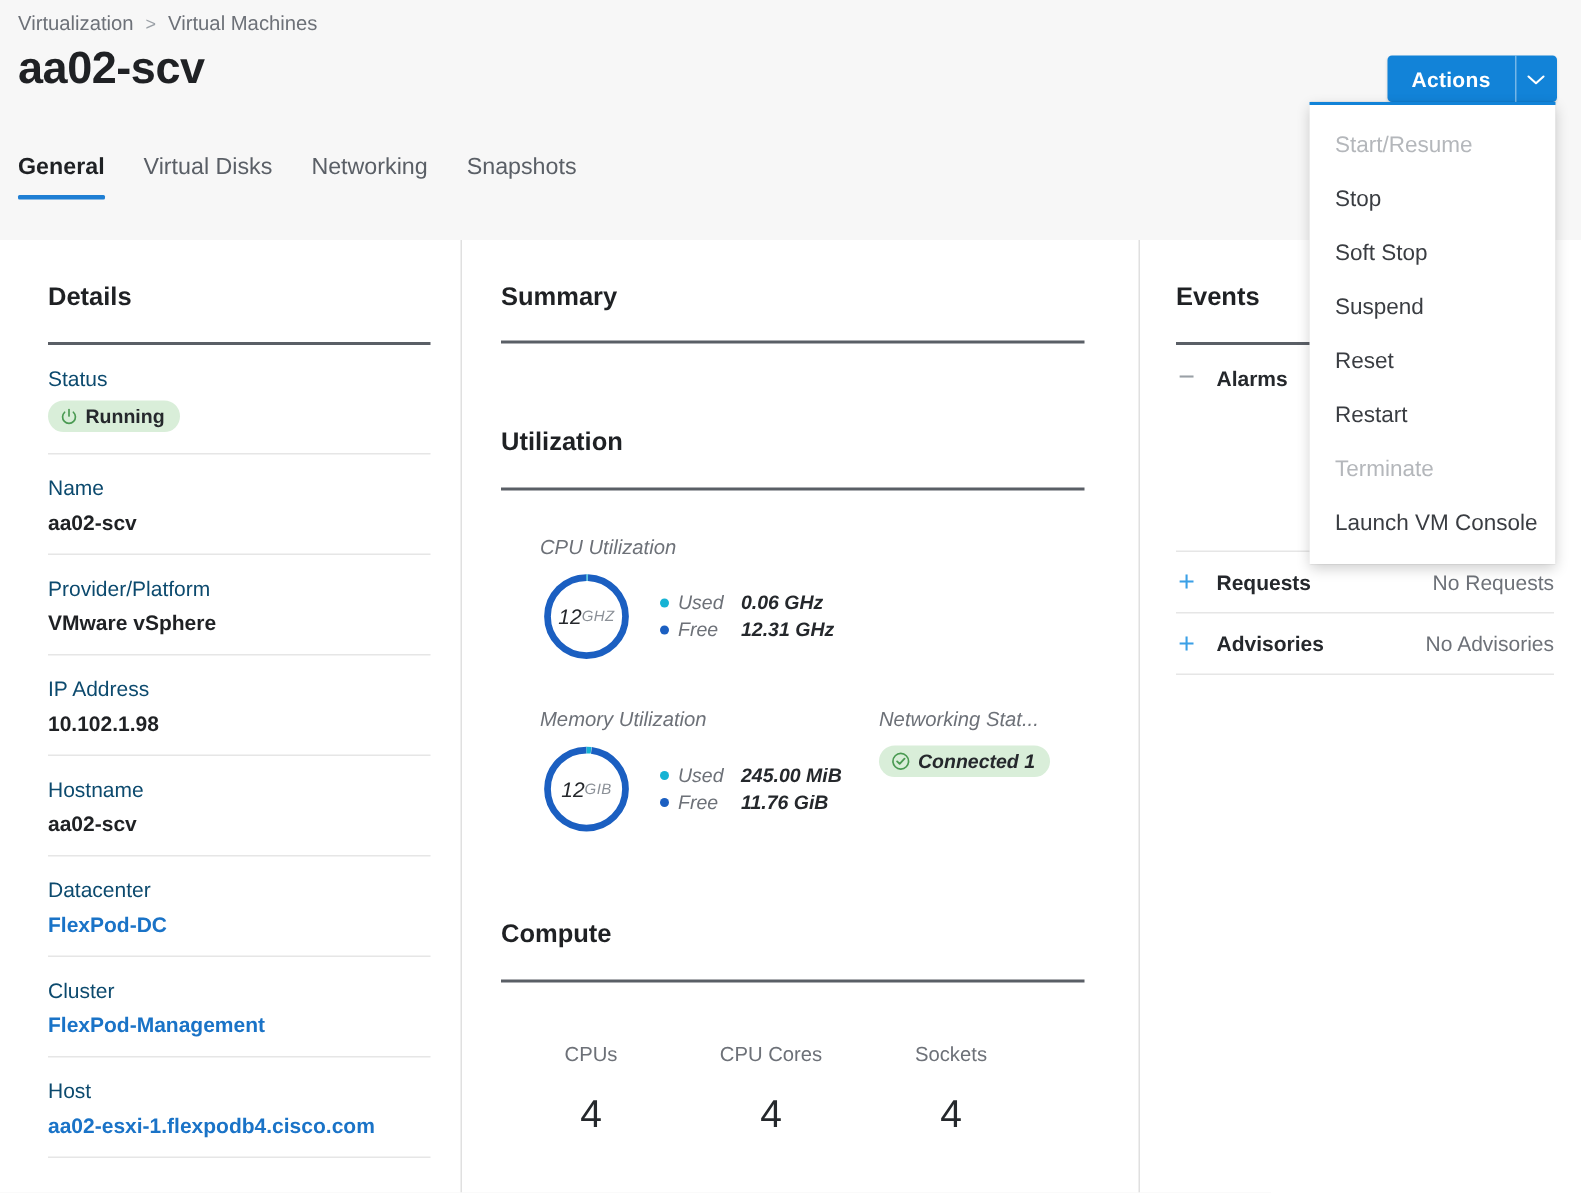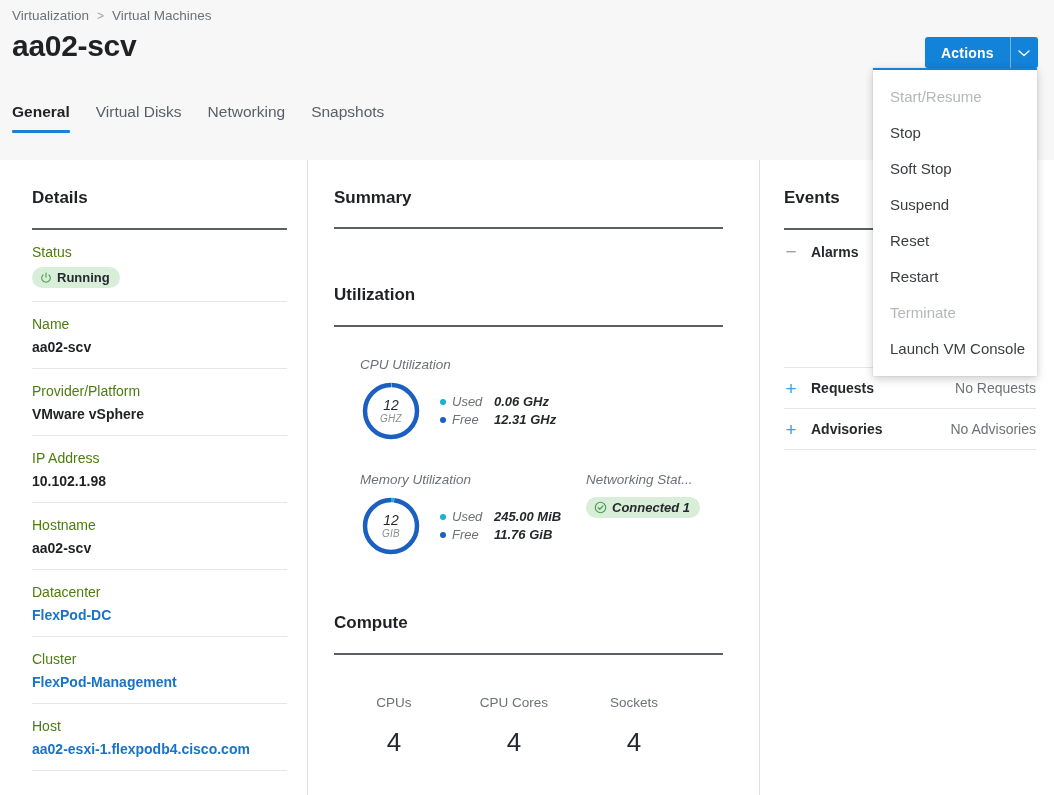--- a/index.html
+++ b/index.html
@@ -95,21 +95,21 @@
     font-size: 17px; font-weight: bold; color: #1f2124;
   }
   .section-rule { height: 2px; background: #5a5f66; }
 
   
   .details-inner { padding: 28px 20px 0 32px; }
   .details-inner .section-rule { margin-top: 20px; }
   .detail-row {
     padding: 14px 0 13px 0; border-bottom: 1px solid #e6e6e6;
   }
-  .detail-label { font-size: 14px; color: #4d7c0f; margin-bottom: 7px; }
+  .detail-label { font-size: 14px; color: #0c4a6e; margin-bottom: 7px; }
   .detail-value { font-size: 14px; font-weight: bold; color: #1f2124; }
   .detail-value.link { color: #1a73c7; cursor: pointer; }
 
   .badge {
     display: inline-flex; align-items: center; gap: 5px;
     background: #d9eed9; border-radius: 11px;
     padding: 3px 10px 3px 8px;
     font-size: 13px; font-weight: bold; color: #25282c;
   }
   .badge svg { display: block; }
@@ -119,21 +119,21 @@
   .summary-inner .section-rule { margin-top: 19px; }
   .sub-head { margin-top: 56px; }
   .sub-head .section-rule { margin-top: 20px; }
 
   .util-block { margin-top: 30px; font-style: italic; }
   .util-label { font-size: 13.5px; color: #6d7178; margin-left: 26px; }
   .donut-row { display: flex; align-items: center; margin-top: 8px; }
   .donut { position: relative; width: 62px; height: 62px; margin-left: 26px; }
   .donut svg { display: block; transform: rotate(-90deg); }
   .donut .hole {
-    position: absolute; inset: 0; display: flex; flex-direction: column;
+    position: absolute; inset: 0; display: flex; flex-direction: row;
     align-items: center; justify-content: center;
   }
   .donut .hole .num { font-size: 14px; color: #25282c; line-height: 1.05; }
   .donut .hole .unit { font-size: 10px; color: #8b9097; letter-spacing: 0.3px; }
   .legend { margin-left: 18px; }
   .legend-line {
     display: flex; align-items: center; font-size: 13px; line-height: 18px;
     white-space: nowrap;
   }
   .dot { width: 6px; height: 6px; border-radius: 50%; margin-right: 6px; }

